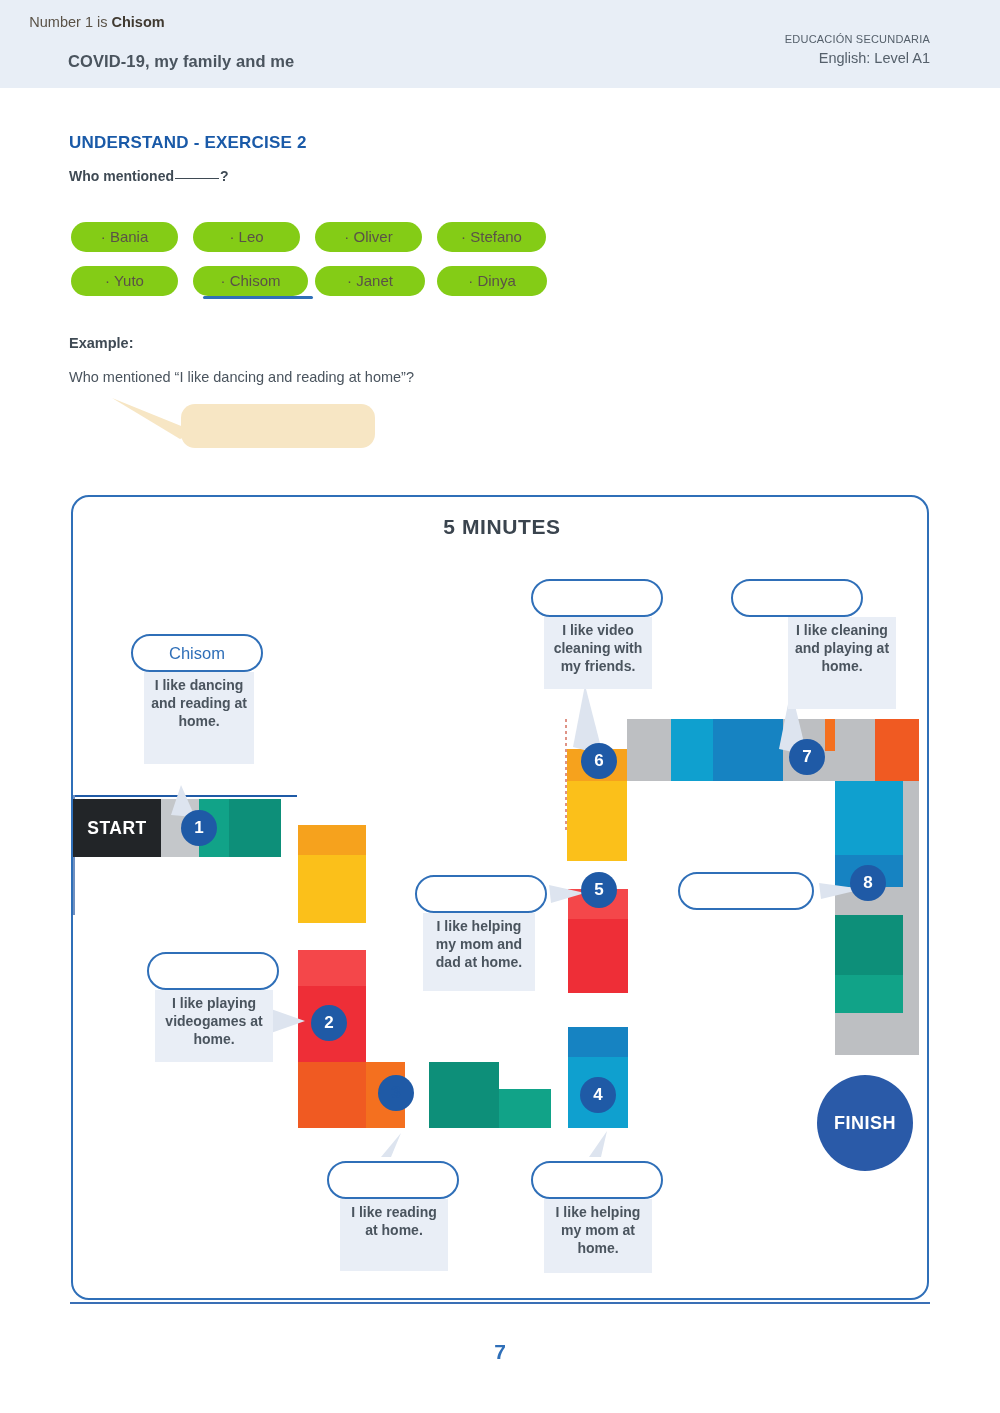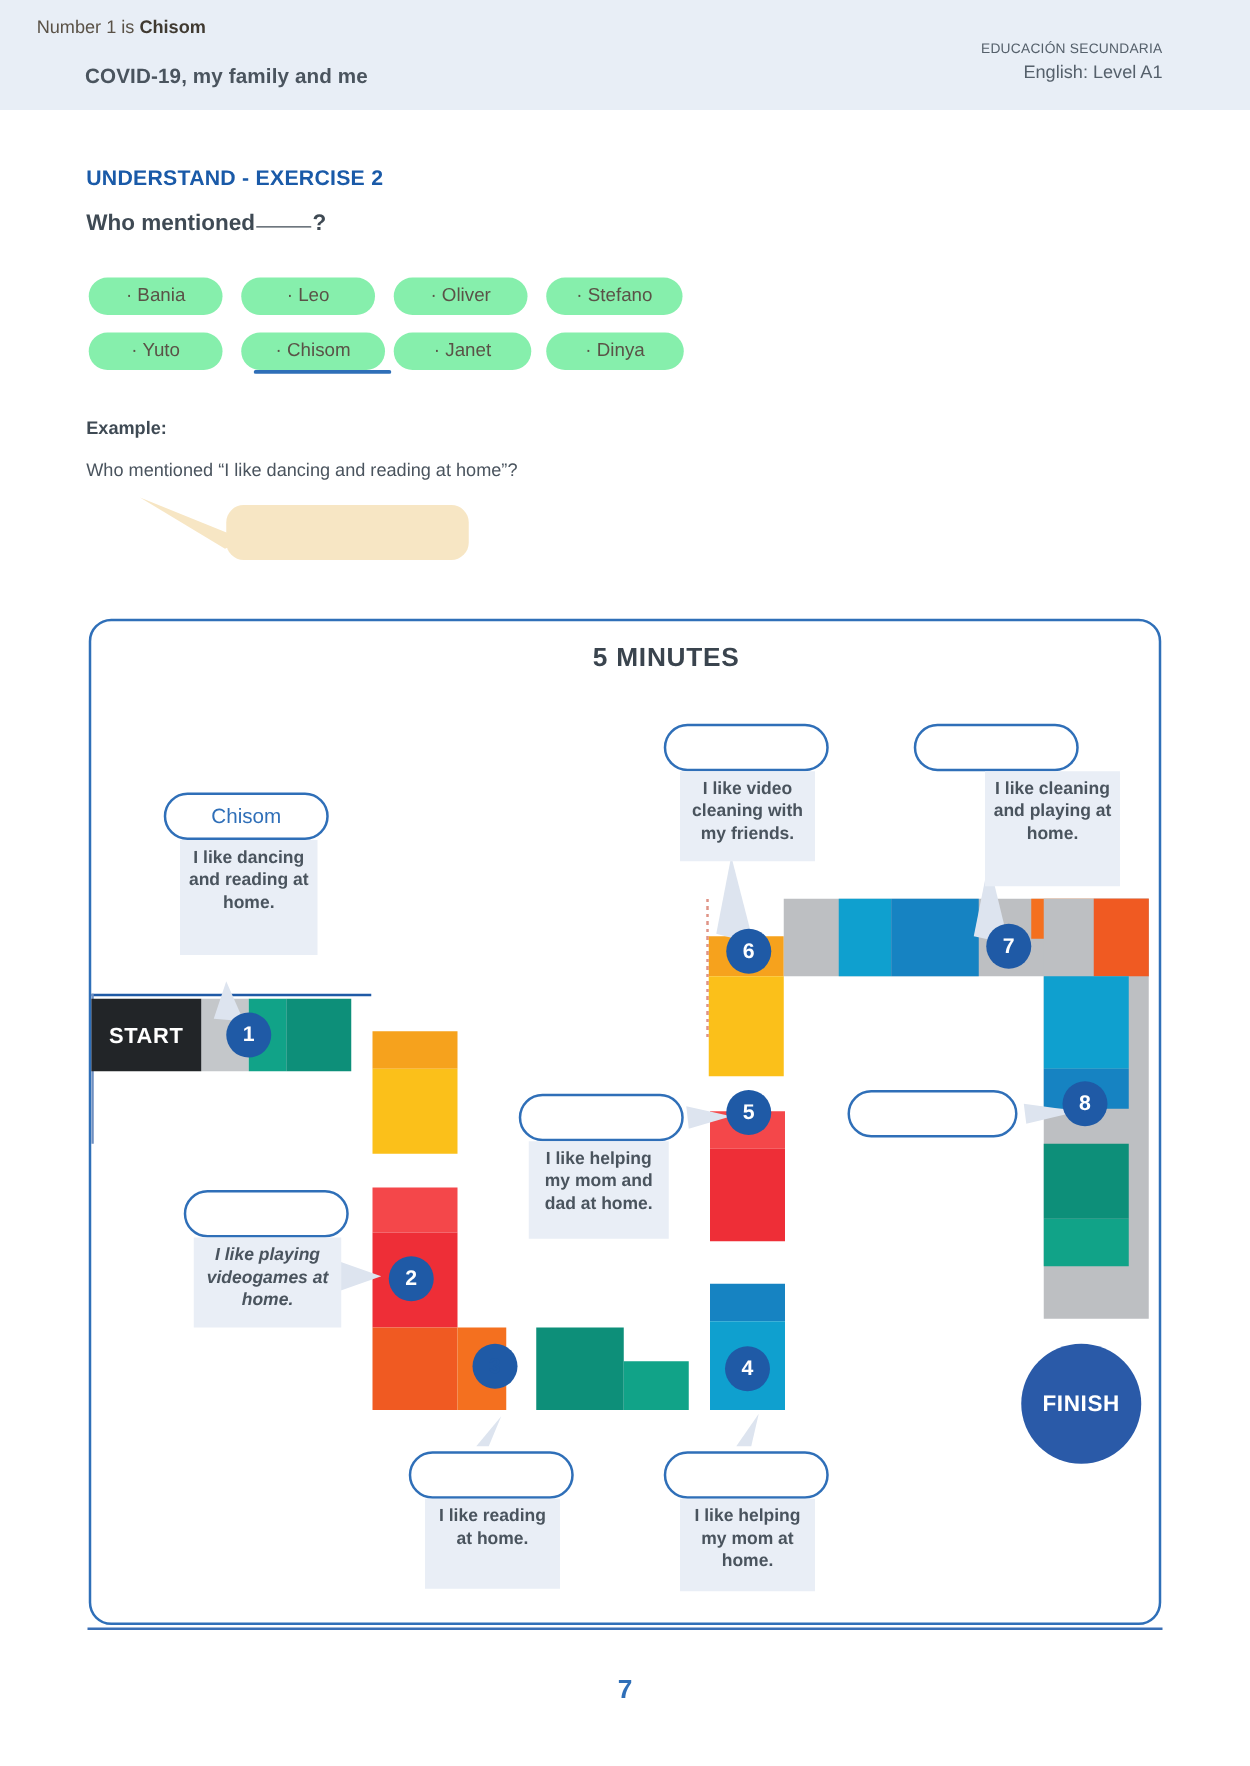--- a/index.html
+++ b/index.html
@@ -28,30 +28,30 @@
   #header-right .l1{font-size:11px;color:#55606b;letter-spacing:.2px;}
   #header-right .l2{font-size:14.5px;color:#55606b;}
 
   
   #ex-title{
     position:absolute;left:69px;top:133px;
     font-size:17px;font-weight:bold;color:#1a5aa8;letter-spacing:.2px;
   }
   #ex-question{
     position:absolute;left:69px;top:168px;
-    font-size:18px;font-weight:bold;color:#3f4a54;
+    font-size:14px;font-weight:bold;color:#3f4a54;
   }
   #ex-question .blank{
     display:inline-block;width:44px;border-bottom:1.6px solid #3f4a54;
     vertical-align:2px;margin:0 1px;
   }
 
   .chip{
     position:absolute;height:30px;line-height:30px;
-    background:#86efac;border-radius:16px;
+    background:#84cc16;border-radius:16px;
     font-size:15px;color:#5a5247;text-align:center;
     padding:0 14px;box-sizing:border-box;white-space:nowrap;
   }
   .chip-underline{
     position:absolute;height:3px;background:#2f6fb8;border-radius:2px;
   }
 
   #example-label{
     position:absolute;left:69px;top:335px;
     font-size:14.5px;font-weight:bold;color:#3f4a54;
@@ -76,21 +76,21 @@
   }
 
   
   #board{
     position:absolute;left:71px;top:495px;width:858px;height:805px;
     border:2px solid #2f6fb8;border-radius:18px;box-sizing:border-box;
     background:#ffffff;overflow:hidden;
   }
   #board-title{
     position:absolute;left:0;top:18px;width:858px;text-align:center;
-    font-size:21px;font-weight:bold;color:#3a444e;letter-spacing:.6px;padding-left:31px;
+    font-size:21px;font-weight:bold;color:#3a444e;letter-spacing:.6px;
   }
 
   
   .blk{position:absolute;}
 
   
   .pill{
     position:absolute;border:2px solid #2f6fb8;border-radius:22px;
     background:#ffffff;box-sizing:border-box;
     text-align:center;color:#2f6fb8;font-size:16.5px;
@@ -276,21 +276,21 @@
   <div class="pill filled" style="left:58px;top:137px;width:132px;height:38px;line-height:35px;">Chisom</div>
   <div class="lbl" style="left:71px;top:175px;width:110px;height:92px;">I like dancing and reading at home.</div>
 
   <div class="pill" style="left:458px;top:82px;width:132px;height:38px;line-height:35px;"></div>
   <div class="lbl" style="left:471px;top:120px;width:108px;height:72px;">I like video cleaning with my friends.</div>
 
   <div class="pill" style="left:658px;top:82px;width:132px;height:38px;line-height:35px;"></div>
   <div class="lbl" style="left:671px;top:120px;width:108px;height:92px;margin-left:44px;">I like cleaning and playing at home.</div>
 
   <div class="pill" style="left:74px;top:455px;width:132px;height:38px;line-height:35px;"></div>
-  <div class="lbl" style="left:82px;top:493px;width:118px;height:72px;font-style:italic;">I like playing videogames at home.</div>
+  <div class="lbl" style="left:82px;top:493px;width:118px;height:72px;">I like playing videogames at home.</div>
 
   <div class="pill" style="left:342px;top:378px;width:132px;height:38px;line-height:35px;"></div>
   <div class="lbl" style="left:350px;top:416px;width:112px;height:78px;">I like helping my mom and dad at home.</div>
 
   <div class="pill" style="left:605px;top:375px;width:136px;height:38px;line-height:35px;"></div>
 
   <div class="pill" style="left:254px;top:664px;width:132px;height:38px;line-height:35px;"></div>
   <div class="lbl" style="left:267px;top:702px;width:108px;height:72px;">I like reading at home.</div>
 
   <div class="pill" style="left:458px;top:664px;width:132px;height:38px;line-height:35px;"></div>

